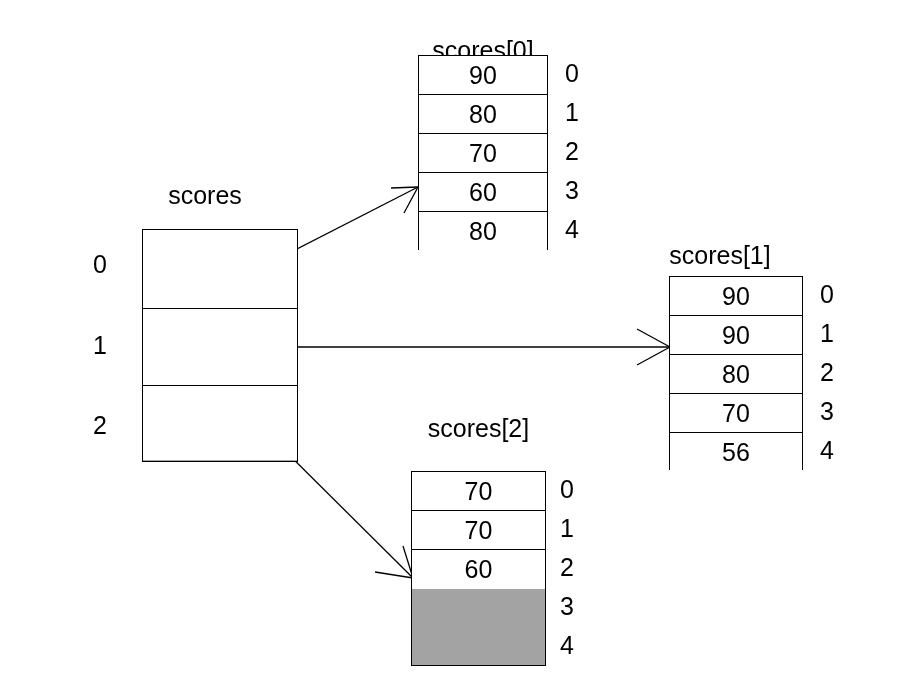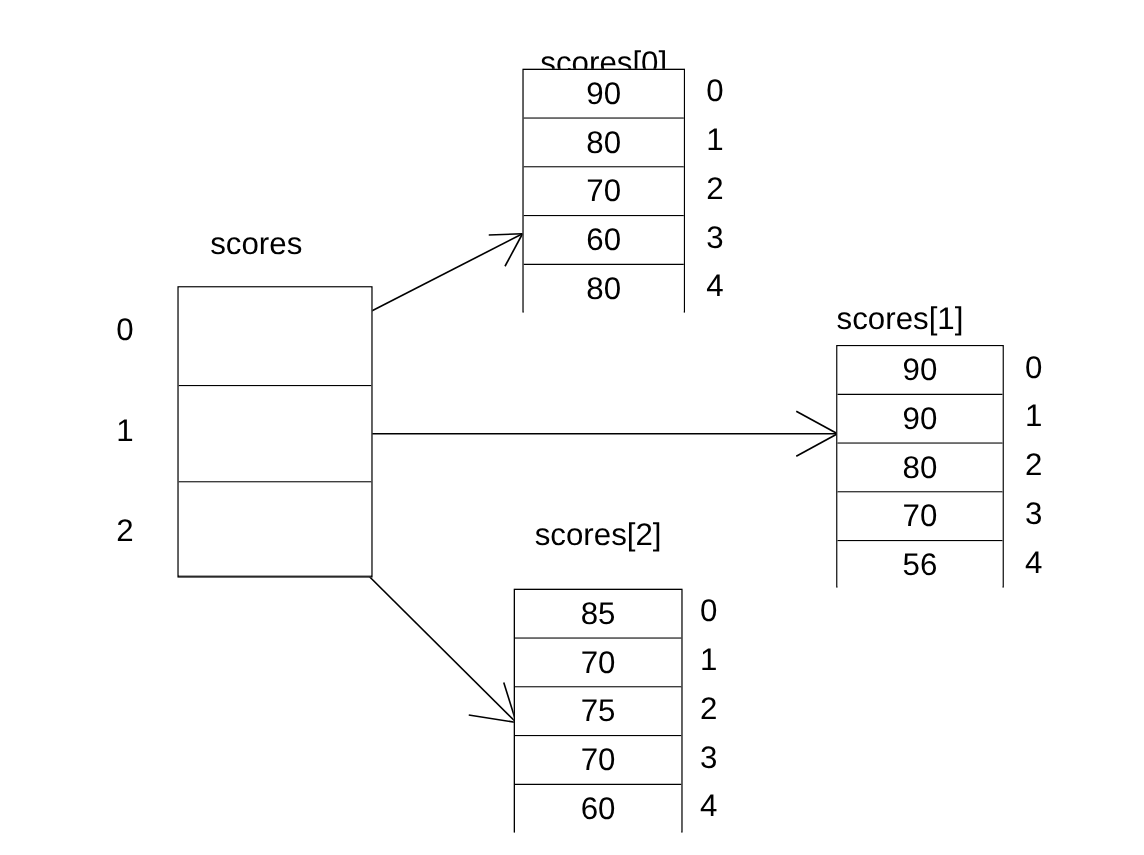--- a/index.html
+++ b/index.html
@@ -128,23 +128,21 @@
 
   <div class="idx-label" style="left:820px; top:282px;">0</div>
   <div class="idx-label" style="left:820px; top:321px;">1</div>
   <div class="idx-label" style="left:820px; top:360px;">2</div>
   <div class="idx-label" style="left:820px; top:399px;">3</div>
   <div class="idx-label" style="left:820px; top:438px;">4</div>
 
   <div class="arr-title" style="left:411px; top:416px; width:135px;">scores[2]</div>
 
   <div class="arr-box" style="left:411px; top:471px; width:135px; height:195px;">
-    <div class="arr-cell" style="height:39px;">85</div>
     <div class="arr-cell" style="height:39px;">70</div>
-    <div class="arr-cell" style="height:39px;">75</div>
     <div class="arr-cell" style="height:39px;">70</div>
     <div class="arr-cell last" style="height:39px;">60</div>
   </div>
 
   <div class="idx-label" style="left:560px; top:477px;">0</div>
   <div class="idx-label" style="left:560px; top:516px;">1</div>
   <div class="idx-label" style="left:560px; top:555px;">2</div>
   <div class="idx-label" style="left:560px; top:594px;">3</div>
   <div class="idx-label" style="left:560px; top:633px;">4</div>
 

